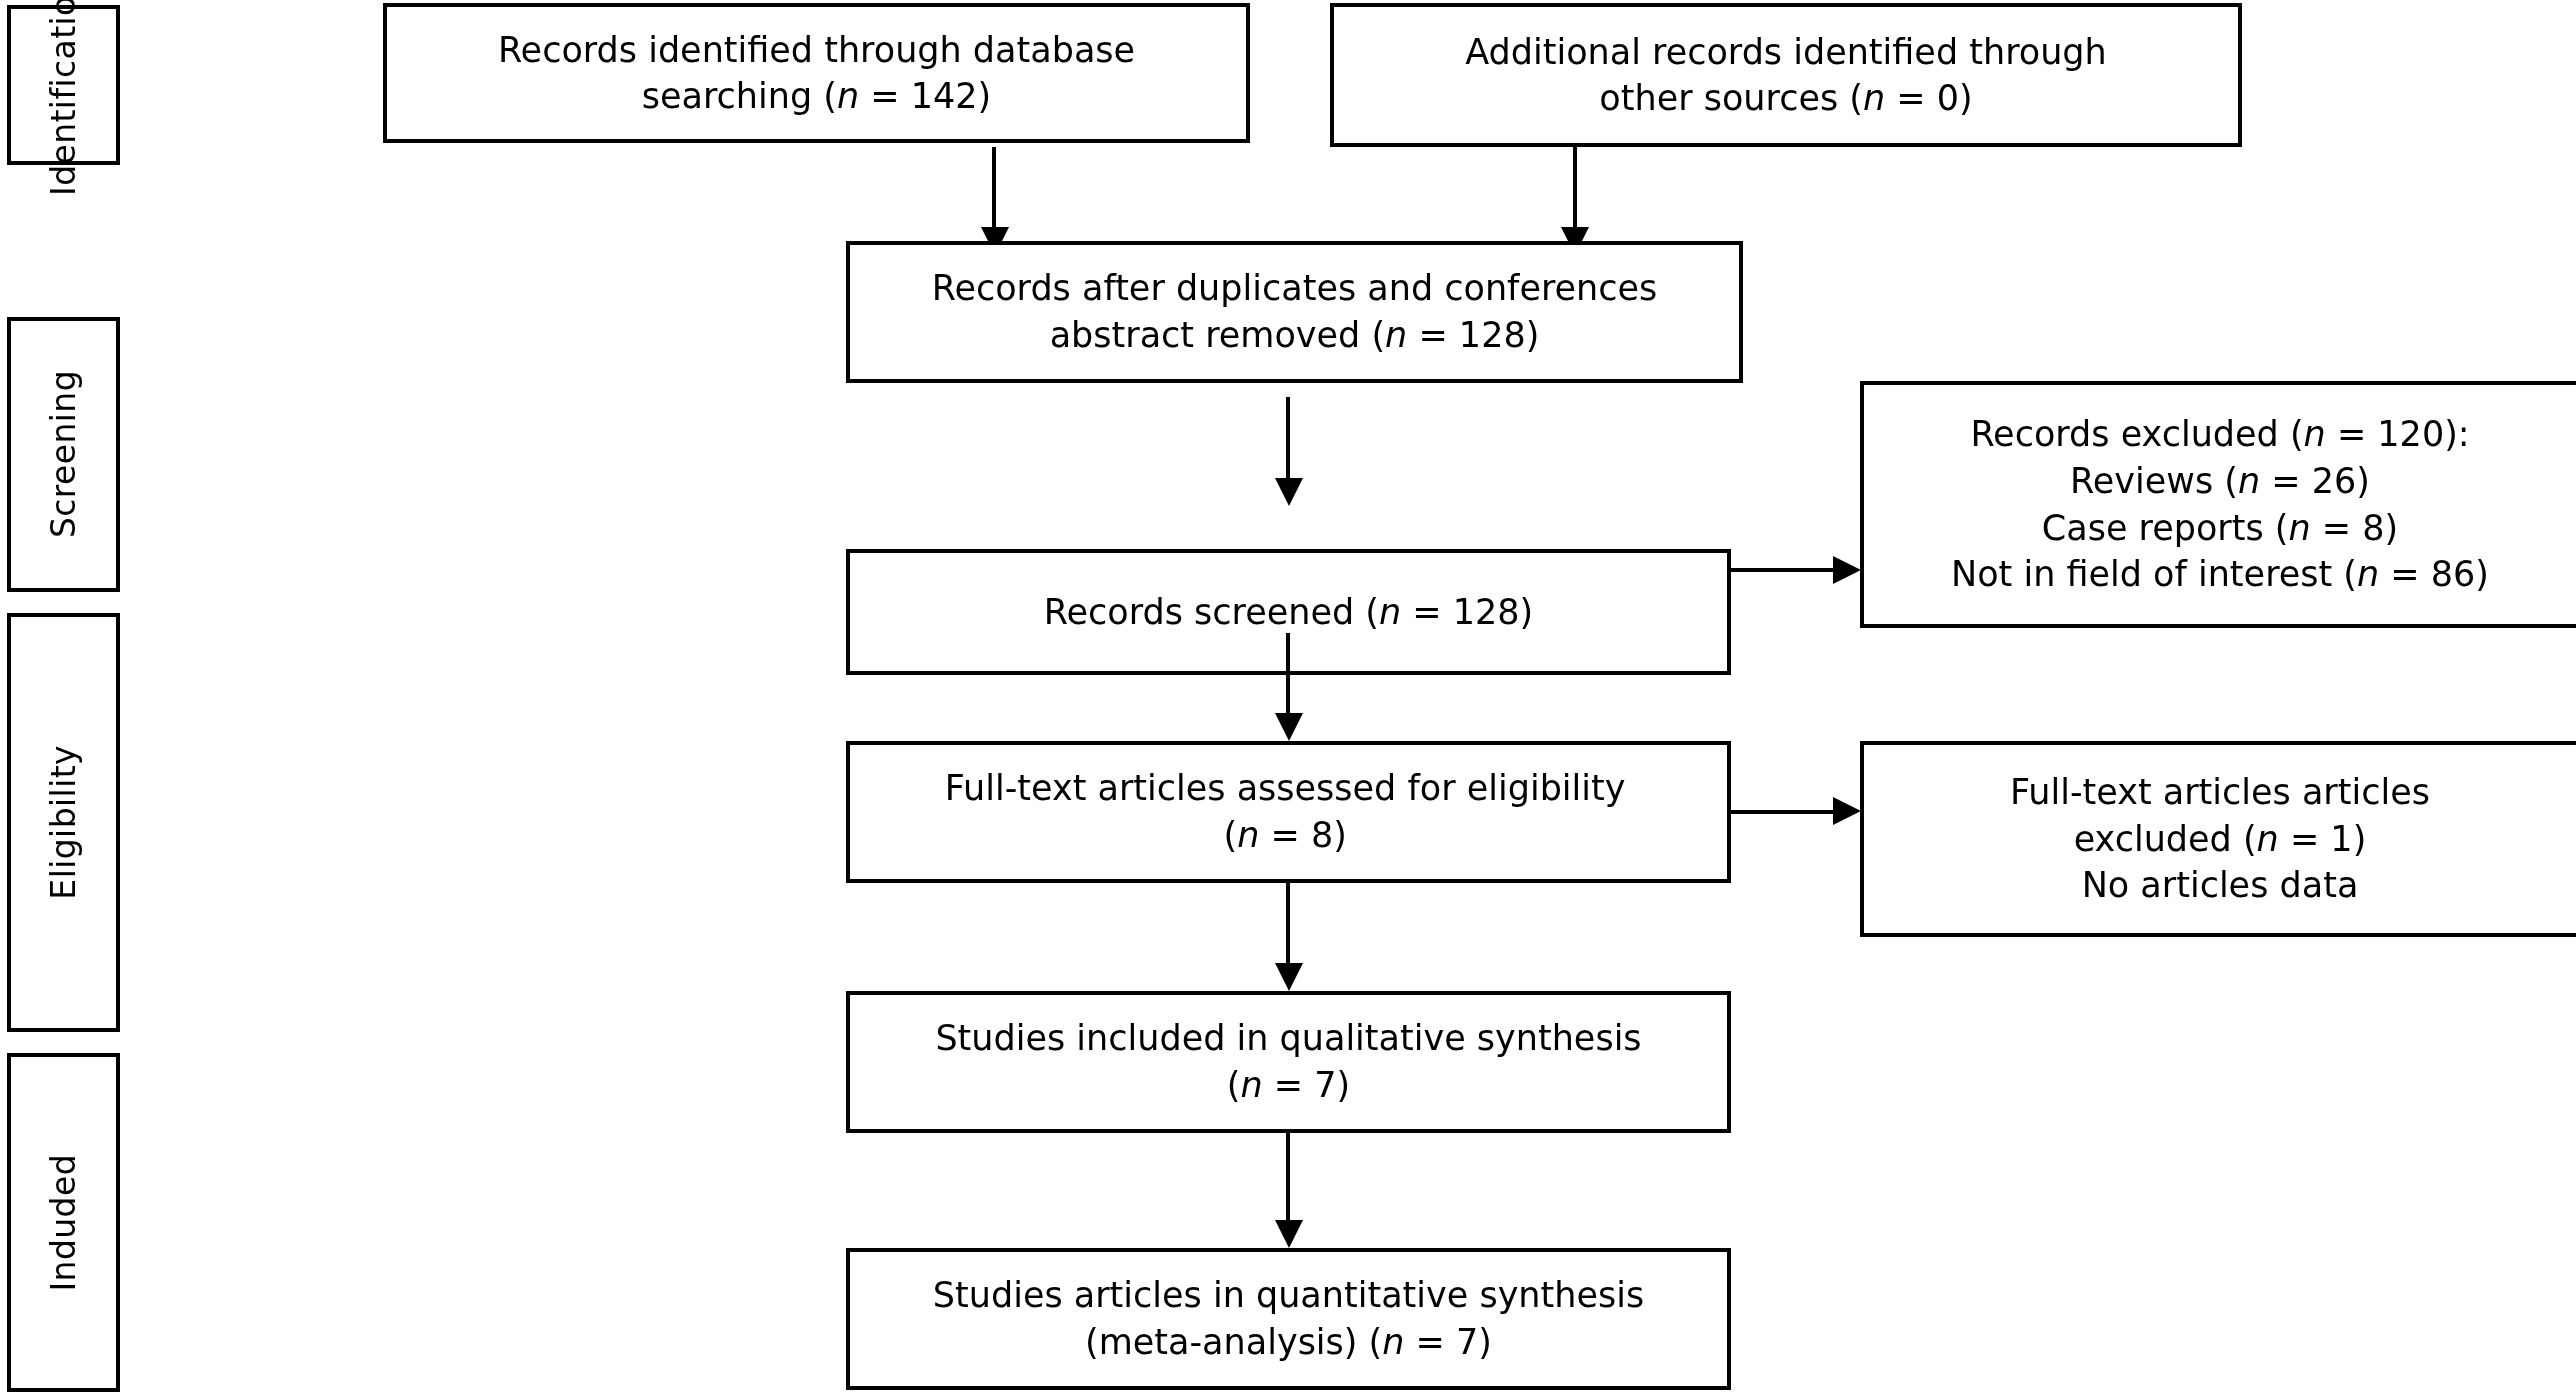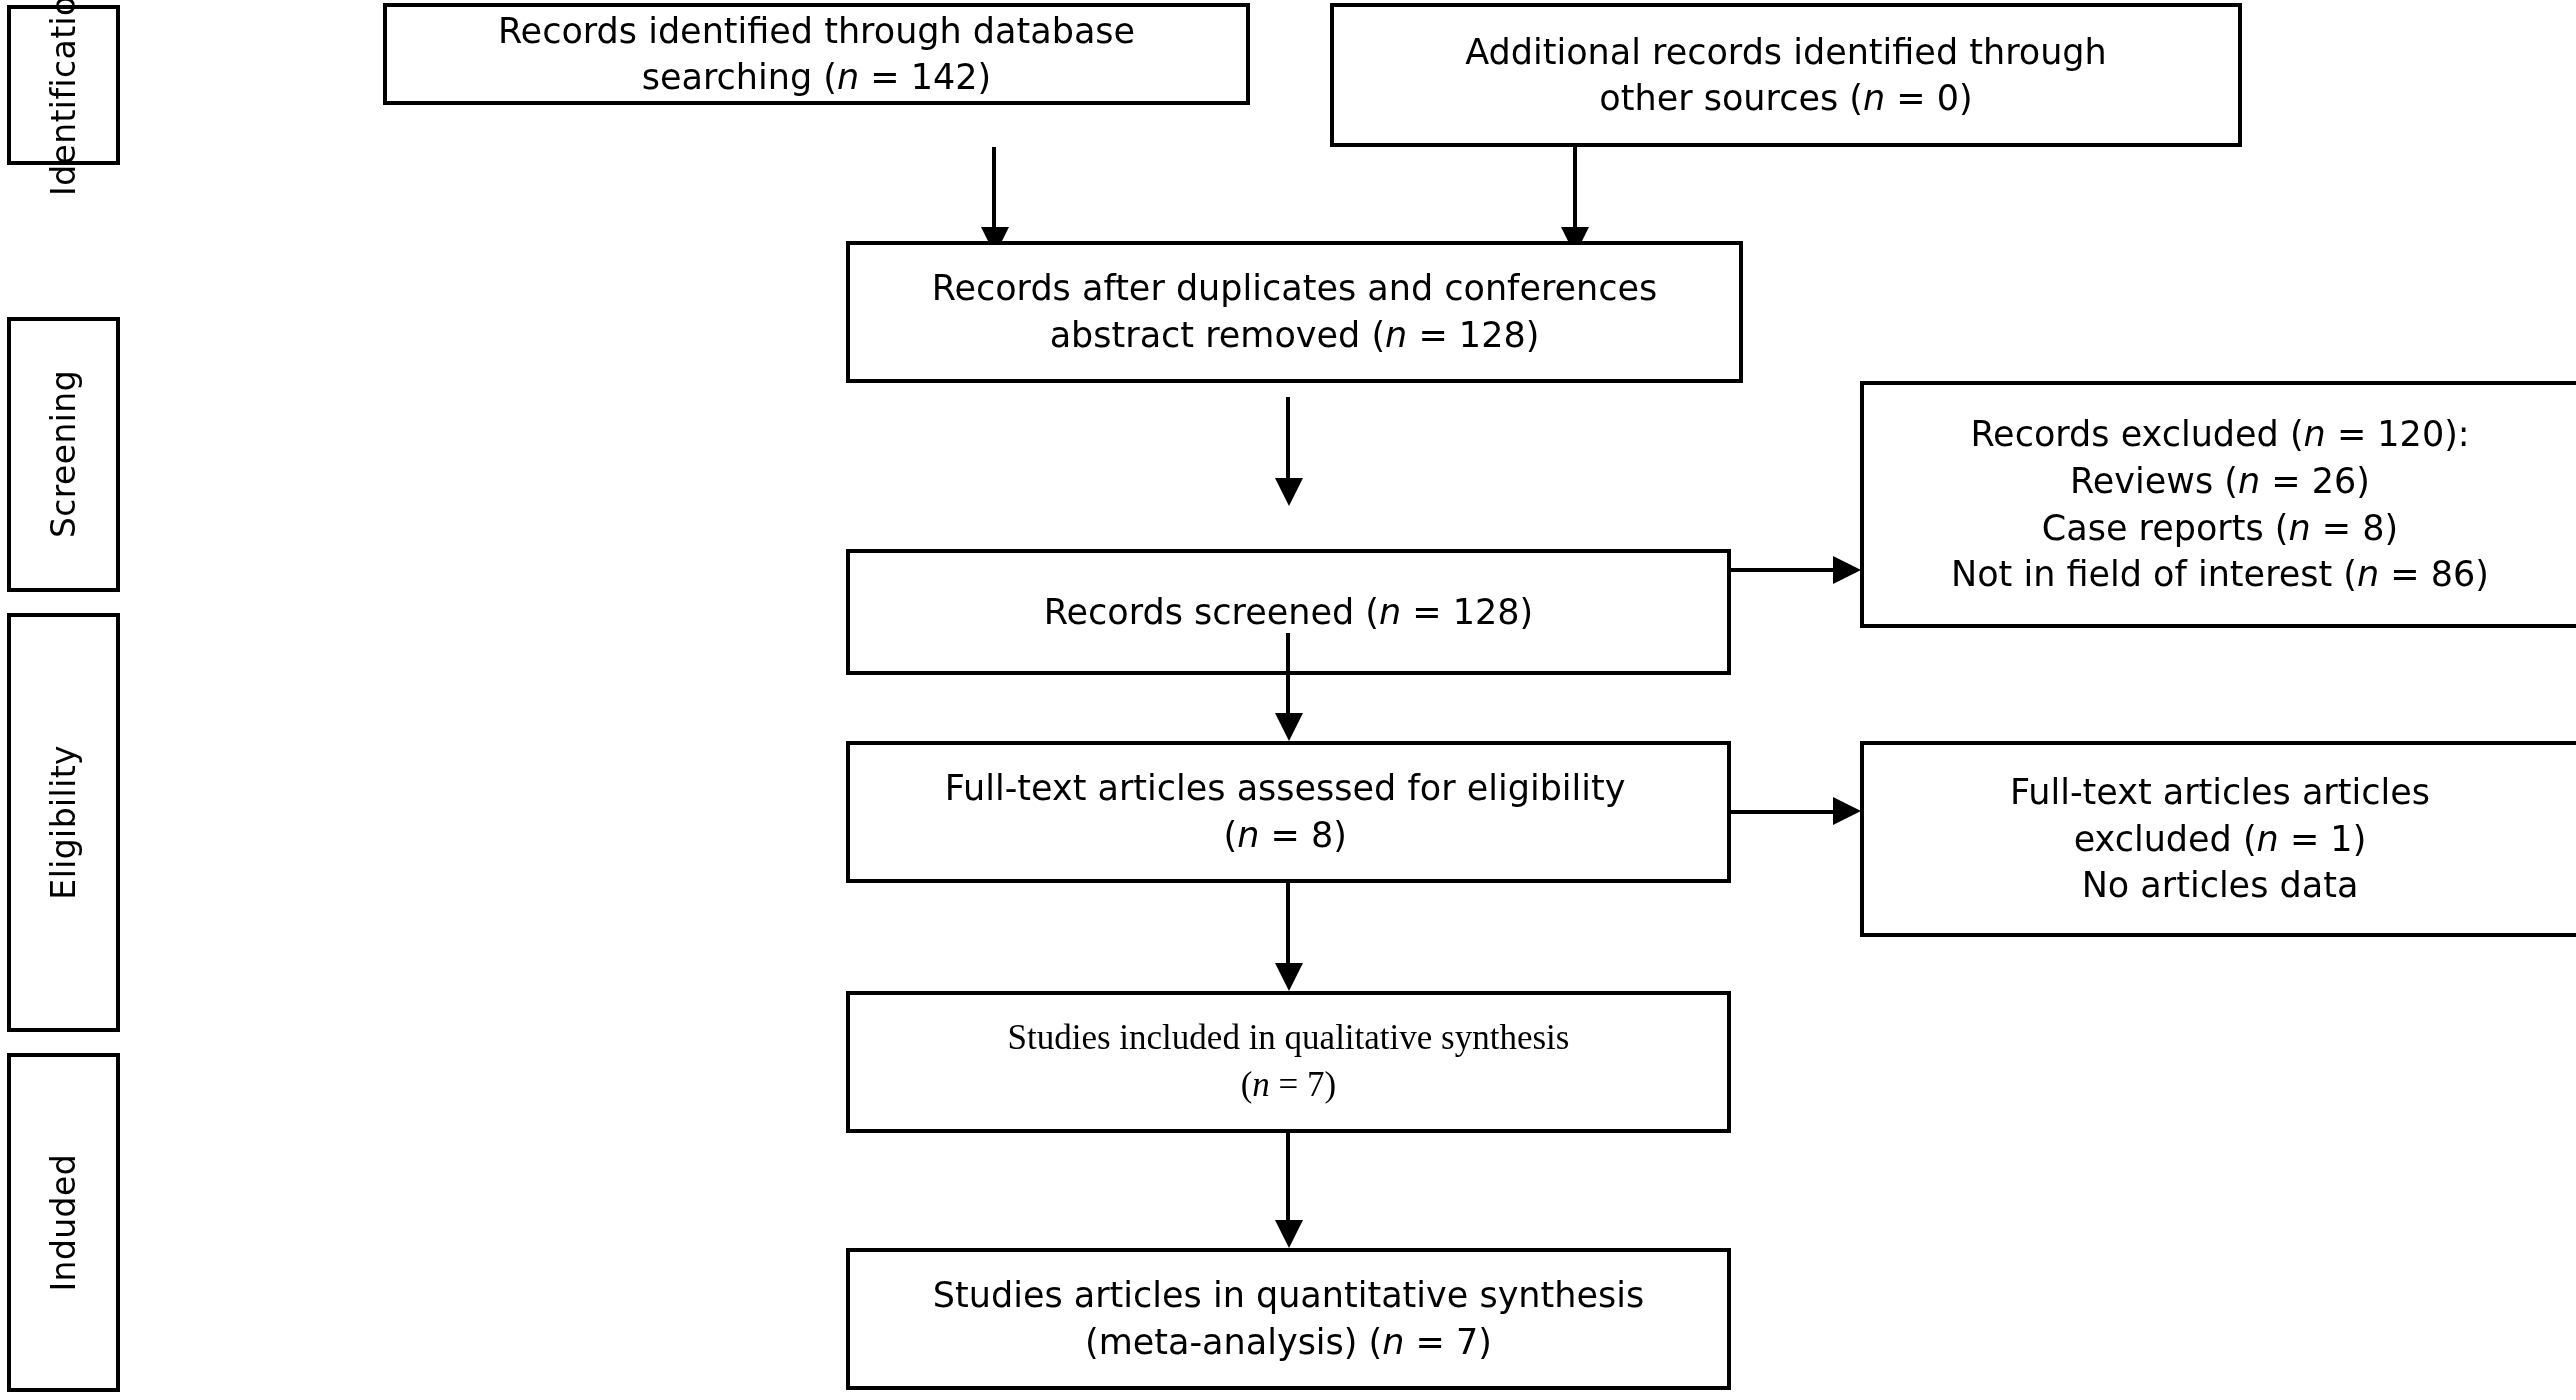--- a/index.html
+++ b/index.html
@@ -96,21 +96,21 @@
   </div>
 
   <div class="stage-label" style="left:6.5px; top:613px; width:113px; height:419px;">
     <span class="vtext">Eligibility</span>
   </div>
 
   <div class="stage-label" style="left:6.5px; top:1053px; width:113px; height:339px;">
     <span class="vtext">Induded</span>
   </div>
 
-  <div class="node" style="left:383px; top:3.3px; width:867px; height:102px;">
+  <div class="node" style="left:383px; top:3.3px; width:867px; height:140px;">
     <div class="txt">
       <div>
         <span>Records identified through database</span><span class="it"></span><span></span>
       </div>
       <div>
         <span>searching (</span><span class="it">n</span><span> = 142)</span>
       </div>
     </div>
   </div>
 
@@ -200,21 +200,21 @@
       </div>
       <div>
         <span>No articles data</span><span class="it"></span><span></span>
       </div>
     </div>
   </div>
 
   <div class="vline" style="left:1286px; top:883px; width:4.1px; height:82px;"></div>
   <div class="arrow-down" style="left:1275px; top:963px;"></div>
 
-  <div class="node" style="left:846px; top:991px; width:885px; height:142px;font-family:Liberation Serif, serif;">
+  <div class="node" style="left:846px; top:991px; width:885px; height:142px;">
     <div class="txt">
       <div>
         <span>Studies included in qualitative synthesis</span><span class="it"></span><span></span>
       </div>
       <div>
         <span>(</span><span class="it">n</span><span> = 7)</span>
       </div>
     </div>
   </div>
 

